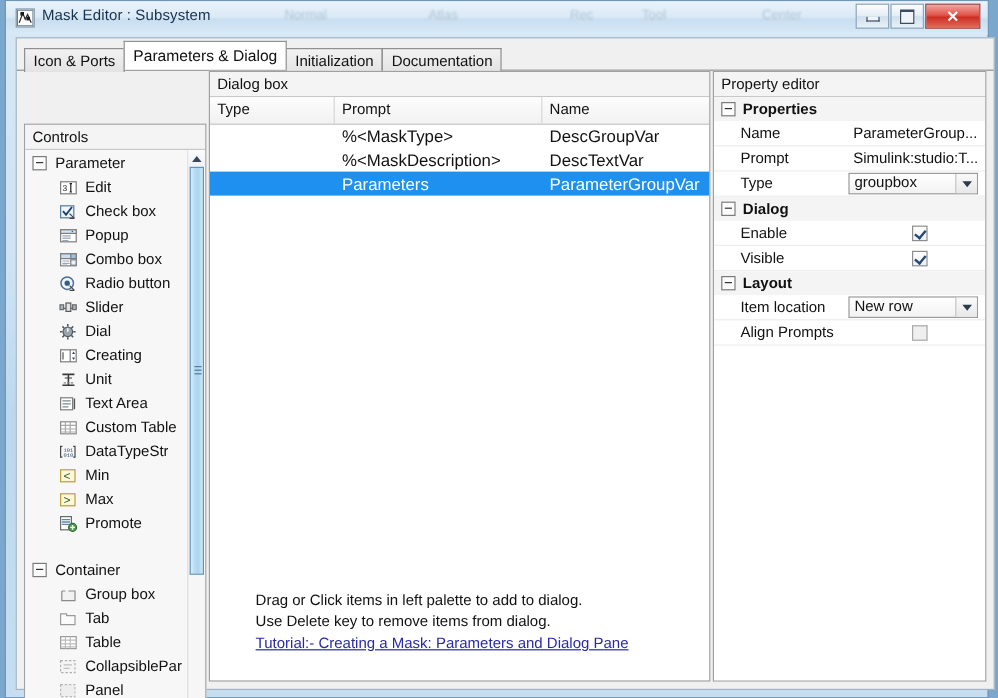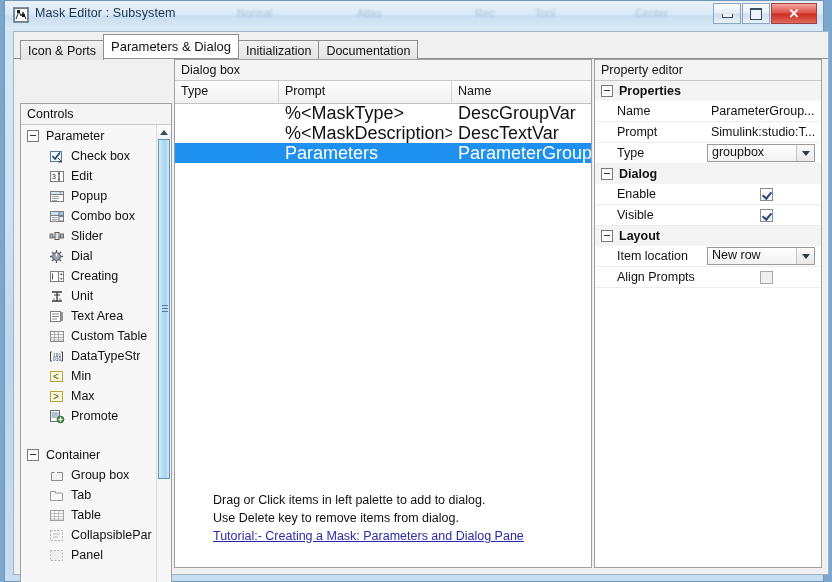--- a/index.html
+++ b/index.html
@@ -233,21 +233,21 @@
     overflow: hidden; white-space: nowrap;
   }
   .dcol.c1 { width: 104px; }
   .dcol.c2 { width: 173px; }
   .dcol.c3 { width: 139px; border-right: none; }
 
   #dlg-rows { position:absolute; left:0; top:43px; right:0; height:60px; }
   .drow { display:flex; height:20px; align-items:center; }
   .drow.sel { background:#1e90ef; color:#fff; }
   .dcell {
-    font-size: 18px; color:#111;
+    font-size: 14px; color:#111;
     line-height: 20px;
     box-sizing: border-box;
     overflow:hidden; white-space: nowrap;
     padding-left: 6px;
   }
   .dcell.c1 { width: 104px; position: relative; padding-left: 0; }
   .dcell.c2 { width: 173px; }
   .dcell.c3 { width: 139px; }
   .drow.sel .dcell { color:#fff; }
 
@@ -379,37 +379,37 @@
       <div id="palette-body">
 
         <div class="grp">
           <span class="expander"></span>
           <span>Parameter</span>
         </div>
 
         <div class="pitem">
           <span class="picon">
             <svg width="16" height="15" viewBox="0 0 16 15">
+              <rect x="1.5" y="2.5" width="13" height="10" fill="#fff" stroke="#7d7d7d"></rect>
+              <text x="3" y="10" font-size="7" fill="#222" font-family="Liberation Sans, sans-serif">3</text>
+              <path d="M10 4 v7 M9 4 h2 M9 11 h2" stroke="#222" stroke-width="1" fill="none"></path>
+            </svg>
+          </span>
+          <span class="plabel">Edit</span>
+        </div>
+
+        <div class="pitem">
+          <span class="picon">
+            <svg width="16" height="15" viewBox="0 0 16 15">
               <rect x="1.5" y="2.5" width="11" height="10" fill="#eef4fa" stroke="#5b7c99"></rect>
               <path d="M3.5 7 L6 10 L11 3.5" fill="none" stroke="#17456f" stroke-width="1.6"></path>
               <path d="M9 9 l4 4 M9 13 h4" stroke="#444" stroke-width="1" fill="none"></path>
             </svg>
           </span>
           <span class="plabel">Check box</span>
-        </div>
-
-        <div class="pitem">
-          <span class="picon">
-            <svg width="16" height="15" viewBox="0 0 16 15">
-              <rect x="1.5" y="2.5" width="13" height="10" fill="#fff" stroke="#7d7d7d"></rect>
-              <text x="3" y="10" font-size="7" fill="#222" font-family="Liberation Sans, sans-serif">3</text>
-              <path d="M10 4 v7 M9 4 h2 M9 11 h2" stroke="#222" stroke-width="1" fill="none"></path>
-            </svg>
-          </span>
-          <span class="plabel">Edit</span>
         </div>
 
         <div class="pitem">
           <span class="picon">
             <svg width="16" height="15" viewBox="0 0 16 15">
               <rect x="1.5" y="2.5" width="13" height="10" fill="#fff" stroke="#7d7d7d"></rect>
               <rect x="1.5" y="2.5" width="13" height="3" fill="#d8e6f2" stroke="#7d7d7d"></rect>
               <path d="M10.5 3.6 l1.6 0 l-.8 1.2 z" fill="#33506b"></path>
               <path d="M3 7.5 h7 M3 9.5 h7 M3 11.5 h5" stroke="#9aa7b3" stroke-width="1"></path>
             </svg>
@@ -423,20 +423,30 @@
               <rect x="1.5" y="2.5" width="13" height="10" fill="#fff" stroke="#7d7d7d"></rect>
               <rect x="1.5" y="2.5" width="13" height="4" fill="#c9def0" stroke="#7d7d7d"></rect>
               <rect x="10" y="2.5" width="4.5" height="4" fill="#9dc3e0" stroke="#7d7d7d"></rect>
               <path d="M3 8.5 h6 M3 10.5 h6 M3 12 h4" stroke="#9aa7b3" stroke-width="1"></path>
               <rect x="10" y="7.5" width="4.5" height="4.5" fill="#e9f2f9" stroke="#7d7d7d"></rect>
             </svg>
           </span>
           <span class="plabel">Combo box</span>
         </div>
 
+        <div class="pitem">
+          <span class="picon">
+            <svg width="16" height="15" viewBox="0 0 16 15">
+              <circle cx="7" cy="7" r="5.2" fill="#eef4fa" stroke="#4c6e8c" stroke-width="1.2"></circle>
+              <circle cx="7" cy="7" r="2.2" fill="#2f5f87"></circle>
+              <path d="M9 9 l4 4 M9 13 h4" stroke="#444" stroke-width="1" fill="none"></path>
+            </svg>
+          </span>
+          <span class="plabel">Radio button</span>
+        </div>
 
         <div class="pitem">
           <span class="picon">
             <svg width="16" height="15" viewBox="0 0 16 15">
               <path d="M1 8 h14" stroke="#6b6b6b" stroke-width="1"></path>
               <rect x="1" y="5" width="3" height="4" fill="#aab4bd" stroke="#6b6b6b"></rect>
               <rect x="11.5" y="5" width="3" height="4" fill="#aab4bd" stroke="#6b6b6b"></rect>
               <rect x="6" y="3.5" width="4" height="7" fill="#dfe6ec" stroke="#5a5a5a"></rect>
             </svg>
           </span>

